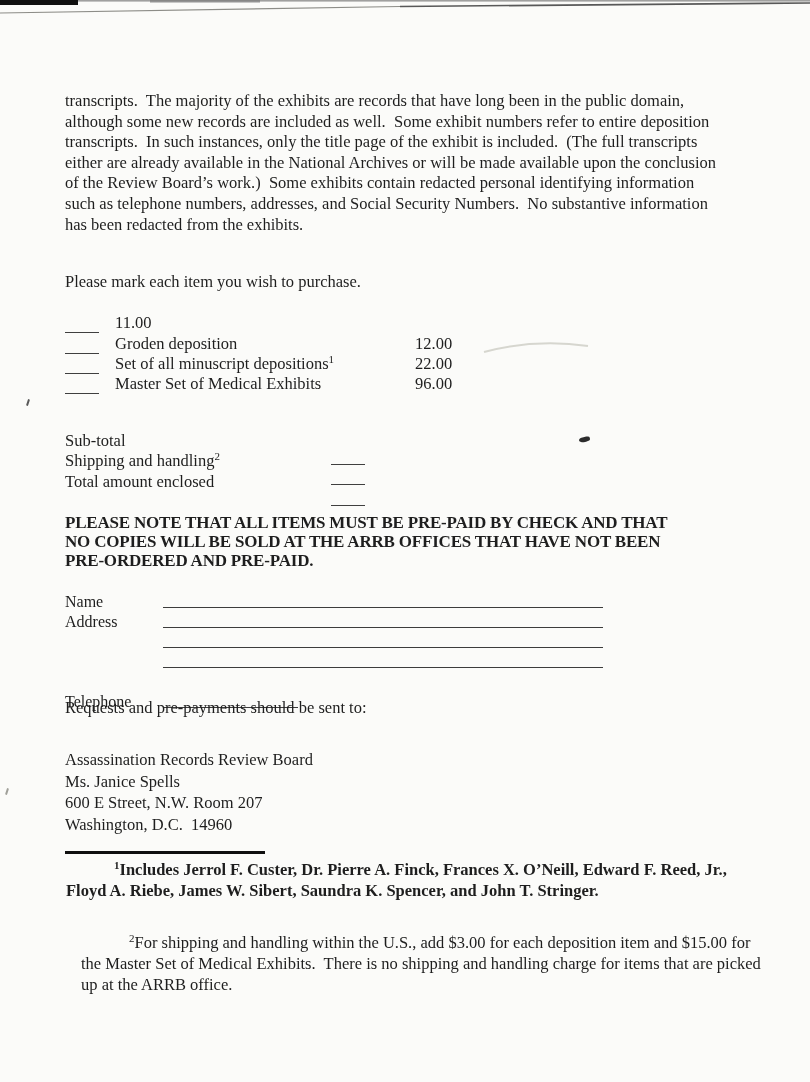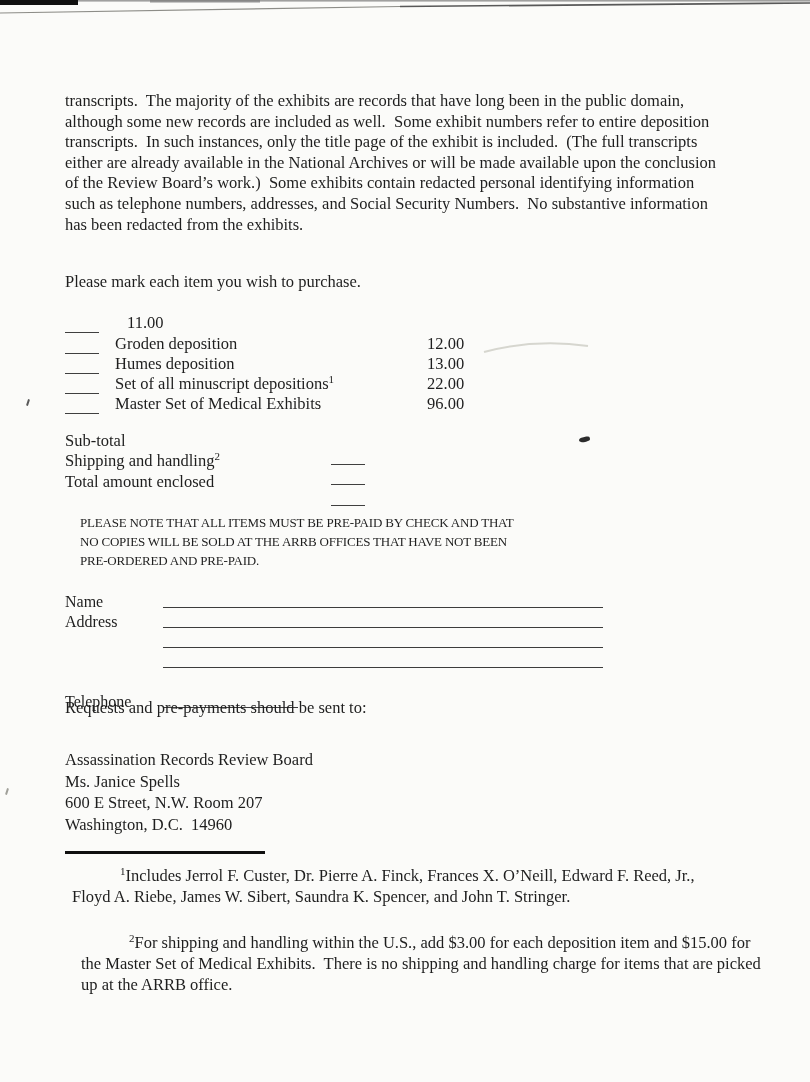--- a/index.html
+++ b/index.html
@@ -12,30 +12,30 @@
     overflow:hidden;
   }
   .abs{position:absolute;}
   .txt{font-size:16.5px;line-height:20.6px;}
   .prewrap{white-space:pre-wrap;}
 
   
   .item-row{display:flex;align-items:flex-end;height:20.3px;font-size:16.5px;}
   .mark-line{width:34px;height:13px;border-bottom:1.7px solid #3f3f3f;margin-right:16px;flex:none;}
   .item-label{width:300px;flex:none;}
-  .item-price{flex:none;margin-left:12px;}
+  .item-price{flex:none;}
 
   
   .total-row{display:flex;align-items:flex-end;height:20.3px;font-size:16.5px;flex-direction:column;}
   .total-indent{width:50px;flex:none;}
   .total-label{width:300px;flex:none;}
   .total-fill{width:34px;height:13px;border-bottom:1.7px solid #3f3f3f;margin-bottom:1px;flex:none;}
 
   
-  .notice-line{font-weight:normal;font-size:13px;line-height:19.2px;letter-spacing:-0.2px;margin-left:15px;}
+  .notice-line{font-weight:bold;font-size:17px;line-height:19.2px;letter-spacing:-0.2px;}
 
   
   .form-row{display:flex;align-items:center;height:20px;font-size:16px;}
   .form-label{width:98px;flex:none;}
   .fill-long{width:440px;height:14px;border-bottom:1.5px solid #3c3c3c;margin-bottom:3px;flex:none;}
   .fill-short{width:135px;height:14px;border-bottom:1.5px solid #3c3c3c;margin-bottom:3px;flex:none;}
   .tel-row{margin-top:20px;}
 
   .recipient-line{font-size:16.5px;line-height:21.5px;}
 
@@ -69,25 +69,20 @@
 
 <div class="abs" style="left:65px;top:313px;">
   <div class="item-row">
     <span class="mark-line"></span>
     <span class="item-price">11.00</span>
   </div>
   <div class="item-row">
     <span class="mark-line"></span>
     <span class="item-label">Groden deposition</span>
     <span class="item-price">12.00</span>
-  </div>
-  <div class="item-row">
-    <span class="mark-line"></span>
-    <span class="item-label">Humes deposition</span>
-    <span class="item-price">13.00</span>
   </div>
   <div class="item-row">
     <span class="mark-line"></span>
     <span class="item-label"><span>Set of all minuscript depositions</span><sup>1</sup></span>
     <span class="item-price">22.00</span>
   </div>
   <div class="item-row">
     <span class="mark-line"></span>
     <span class="item-label">Master Set of Medical Exhibits</span>
     <span class="item-price">96.00</span>
@@ -151,19 +146,19 @@
   <div class="recipient-line">Assassination Records Review Board</div>
   <div class="recipient-line">Ms. Janice Spells</div>
   <div class="recipient-line">600 E Street, N.W. Room 207</div>
   <div class="recipient-line prewrap">Washington, D.C.  14960</div>
 </div>
 
 <div class="abs stray-tick faint" style="left:6px;top:788px;"></div>
 
 <div class="abs footnote-rule" style="left:65px;top:851px;"></div>
 
-<p class="abs footnote" style="left:65px;top:858px;width:665px;margin:7px;">
+<p class="abs footnote" style="left:65px;top:858px;width:665px;margin:1px;font-weight:bold;">
   <sup>1</sup><span class="prewrap">Includes Jerrol F. Custer, Dr. Pierre A. Finck, Frances X. O’Neill, Edward F. Reed, Jr., Floyd A. Riebe, James W. Sibert, Saundra K. Spencer, and John T. Stringer.</span>
 </p>
 
 <p class="abs footnote" style="left:65px;top:916px;width:690px;margin:16px;">
   <sup>2</sup><span class="prewrap">For shipping and handling within the U.S., add $3.00 for each deposition item and $15.00 for the Master Set of Medical Exhibits.  There is no shipping and handling charge for items that are picked up at the ARRB office.</span>
 </p>
 
 </body></html>

